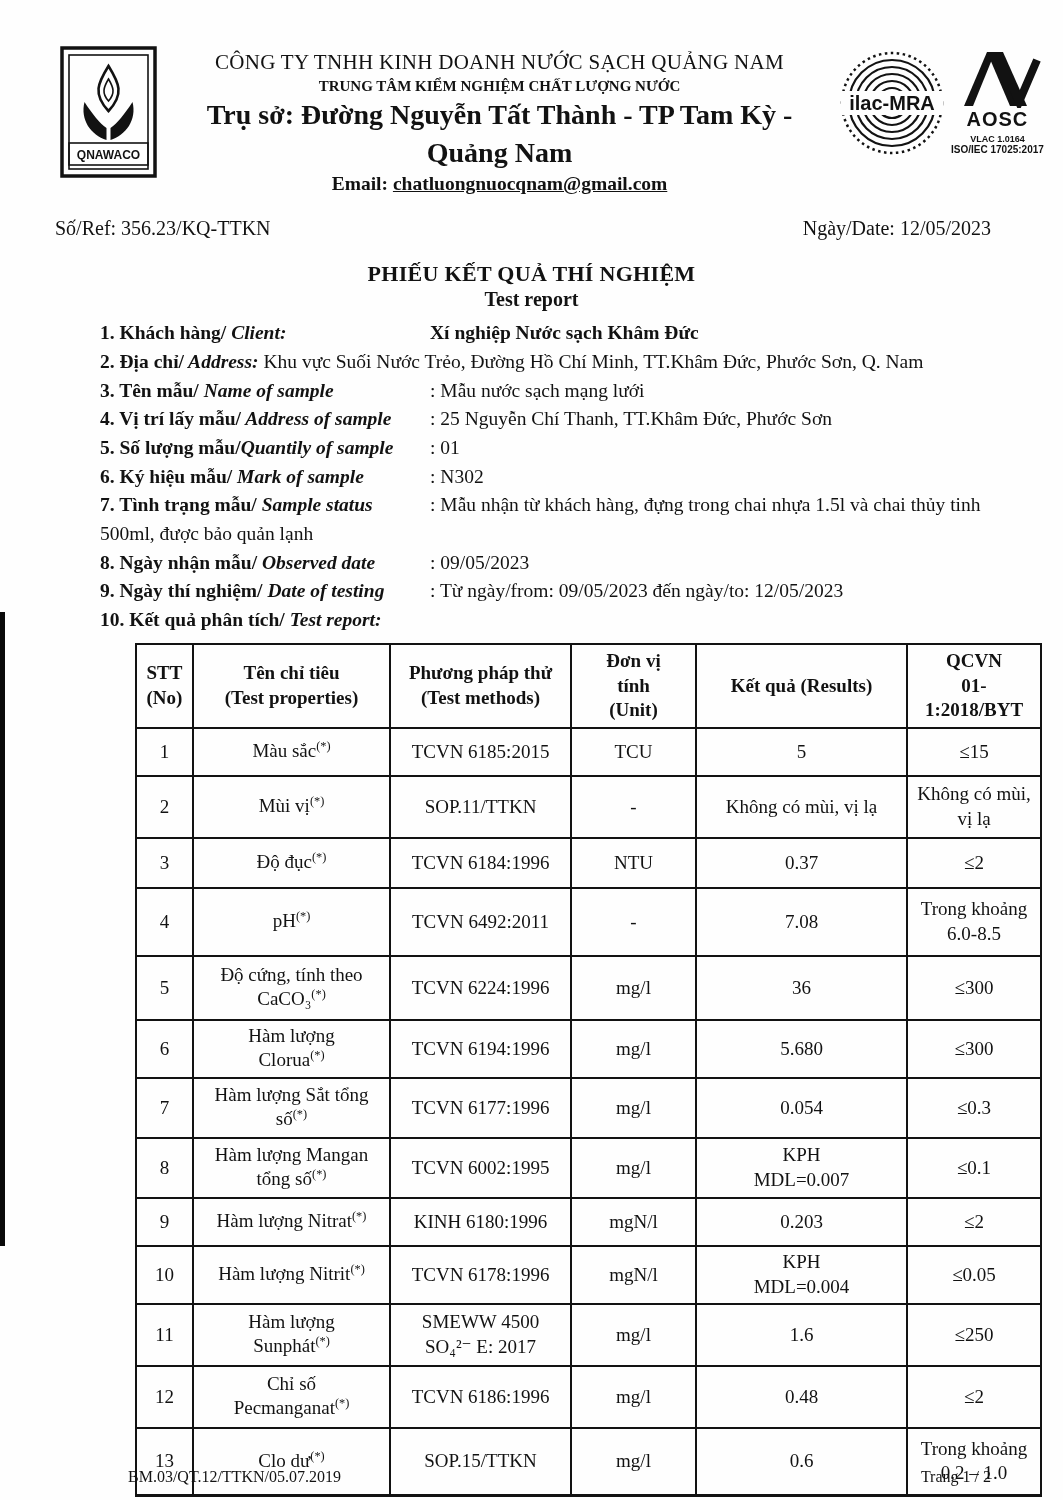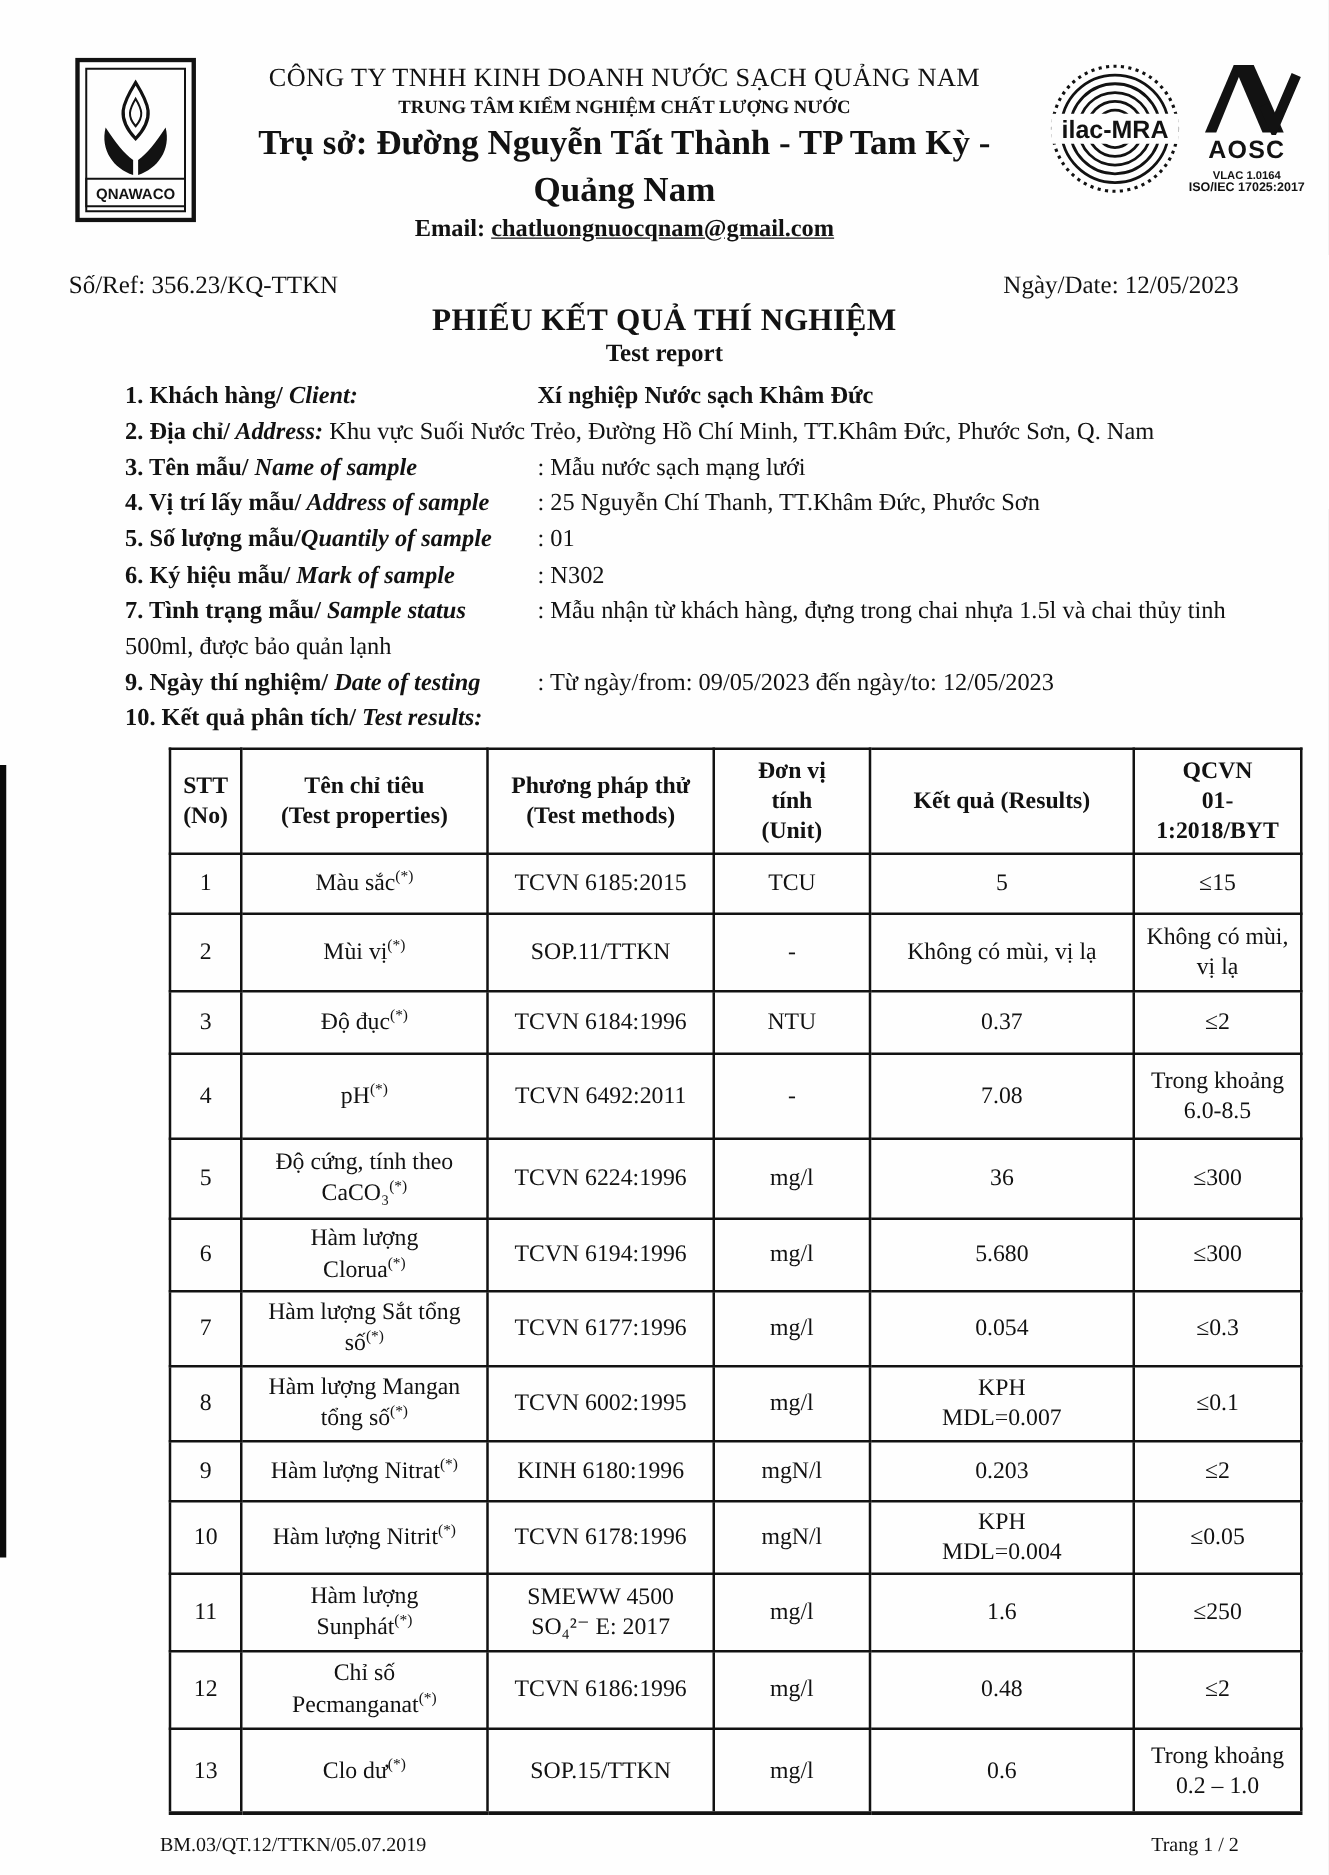--- a/index.html
+++ b/index.html
@@ -21,21 +21,21 @@
   .email-line { font-size:19.5px; font-weight:bold; }
   .email-underline { text-decoration:underline; }
   .logos-right { flex:0 0 206px; display:flex; align-items:flex-start; gap:6px; padding-top:4px; }
   .aosc-box { text-align:center; }
   .aosc-name { font-family:"Liberation Sans",sans-serif; font-weight:bold; font-size:20px; letter-spacing:1px; margin-top:-4px; }
   .aosc-sub1 { font-family:"Liberation Sans",sans-serif; font-weight:bold; font-size:9px; margin-top:3px; }
   .aosc-sub2 { font-family:"Liberation Sans",sans-serif; font-weight:bold; font-size:10px; }
 
   
   .meta-row { display:flex; justify-content:space-between; padding:0 72px 0 55px; font-size:20px; margin-top:20px; }
-  .doc-title { text-align:center; font-size:25px; font-weight:bold; margin-top:3px; letter-spacing:.3px; }
+  .doc-title { text-align:center; font-size:22px; font-weight:bold; margin-top:21px; letter-spacing:.3px; }
   .doc-subtitle { text-align:center; font-size:20px; font-weight:bold; margin-top:1px; }
 
   
   .info { margin:8px 55px 0 100px; font-size:19.5px; line-height:1.47; }
   .vn { font-weight:bold;text-align:right; }
   .en { font-weight:bold; font-style:italic; }
   .lbl-fixed { display:inline-block; width:330px; vertical-align:top; }
   .val-bold { font-weight:bold; }
 
   
@@ -119,22 +119,23 @@
   <div class="doc-subtitle">Test report</div>
 
   <div class="info">
     <div><span class="lbl-fixed"><span class="vn">1. Khách hàng/</span><span class="en"> Client:</span></span><span class="val-bold">Xí nghiệp Nước sạch Khâm Đức</span></div>
     <div><span class="vn">2. Địa chỉ/</span><span class="en"> Address:</span><span> Khu vực Suối Nước Trẻo, Đường Hồ Chí Minh, TT.Khâm Đức, Phước Sơn, Q. Nam</span></div>
     <div><span class="lbl-fixed"><span class="vn">3. Tên mẫu/</span><span class="en"> Name of sample</span></span><span>: Mẫu nước sạch mạng lưới</span></div>
     <div><span class="lbl-fixed"><span class="vn">4. Vị trí lấy mẫu/</span><span class="en"> Address of sample</span></span><span>: 25 Nguyễn Chí Thanh, TT.Khâm Đức, Phước Sơn</span></div>
     <div><span class="lbl-fixed"><span class="vn">5. Số lượng mẫu/</span><span class="en">Quantily of sample</span></span><span>: 01</span></div>
     <div><span class="lbl-fixed"><span class="vn">6. Ký hiệu mẫu/</span><span class="en"> Mark of sample</span></span><span>: N302</span></div>
     <div><span class="lbl-fixed"><span class="vn">7. Tình trạng mẫu/</span><span class="en"> Sample status</span></span><span>: Mẫu nhận từ khách hàng, đựng trong chai nhựa 1.5l và chai thủy tinh 500ml, được bảo quản lạnh</span></div>
+    <div><span class="lbl-fixed"><span class="vn">8. Ngày nhận mẫu/</span><span class="en"> Observed date</span></span><span>: 09/05/2023</span></div>
     <div><span class="lbl-fixed"><span class="vn">9. Ngày thí nghiệm/</span><span class="en"> Date of testing</span></span><span>: Từ ngày/from: 09/05/2023  đến ngày/to: 12/05/2023</span></div>
-    <div><span class="vn">10. Kết quả phân tích/</span><span class="en"> Test results:</span></div>
+    <div><span class="vn">10. Kết quả phân tích/</span><span class="en"> Test report:</span></div>
   </div>
 
   <table>
     <colgroup>
         <col style="width:57px">
         <col style="width:197px">
         <col style="width:181px">
         <col style="width:125px">
         <col style="width:211px">
         <col style="width:134px">

